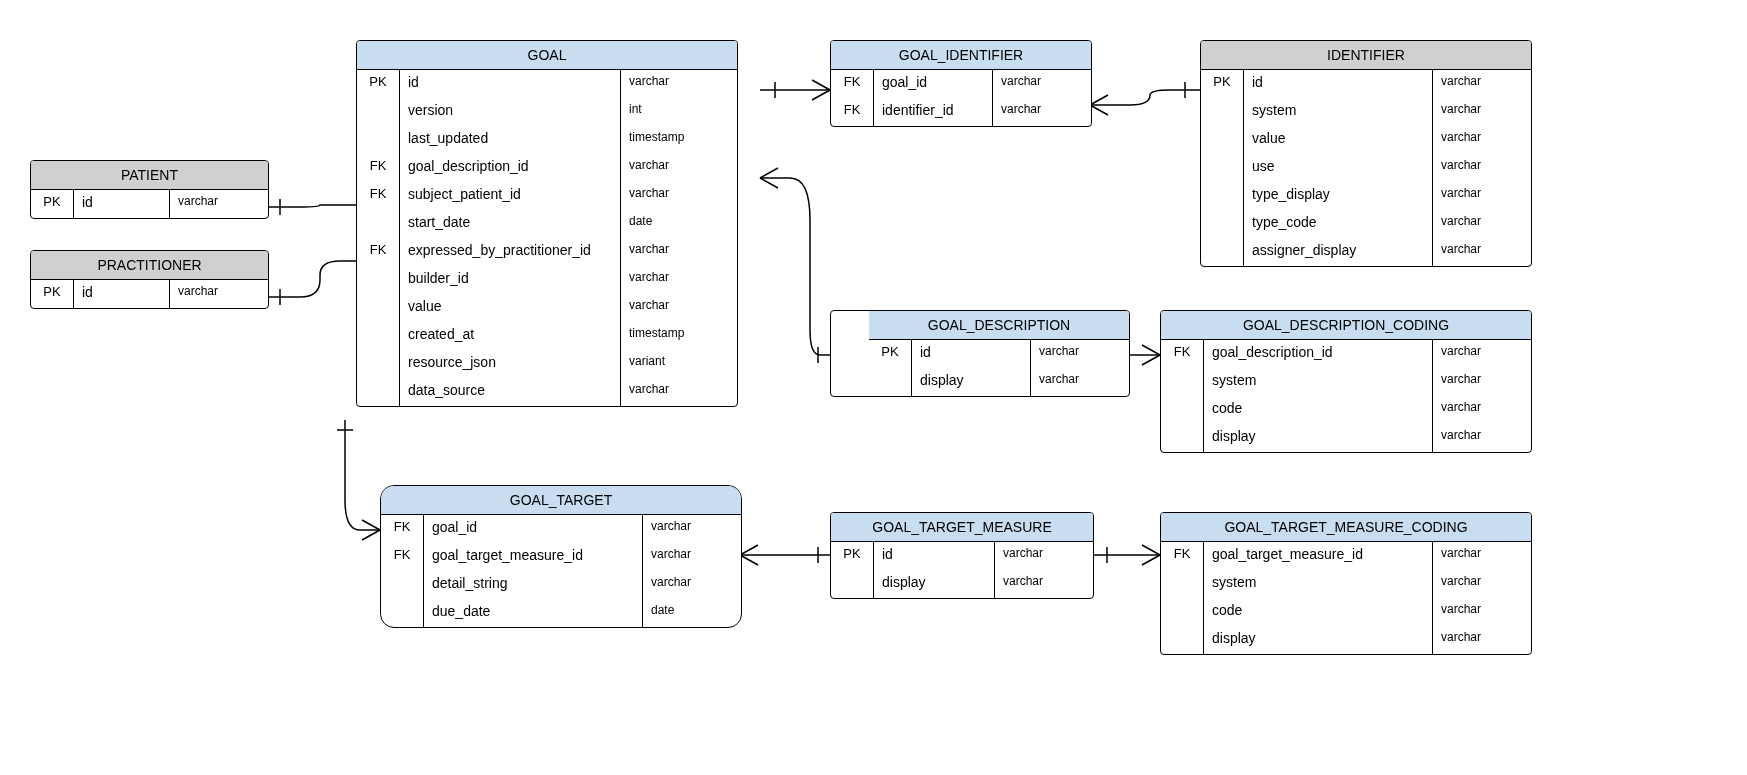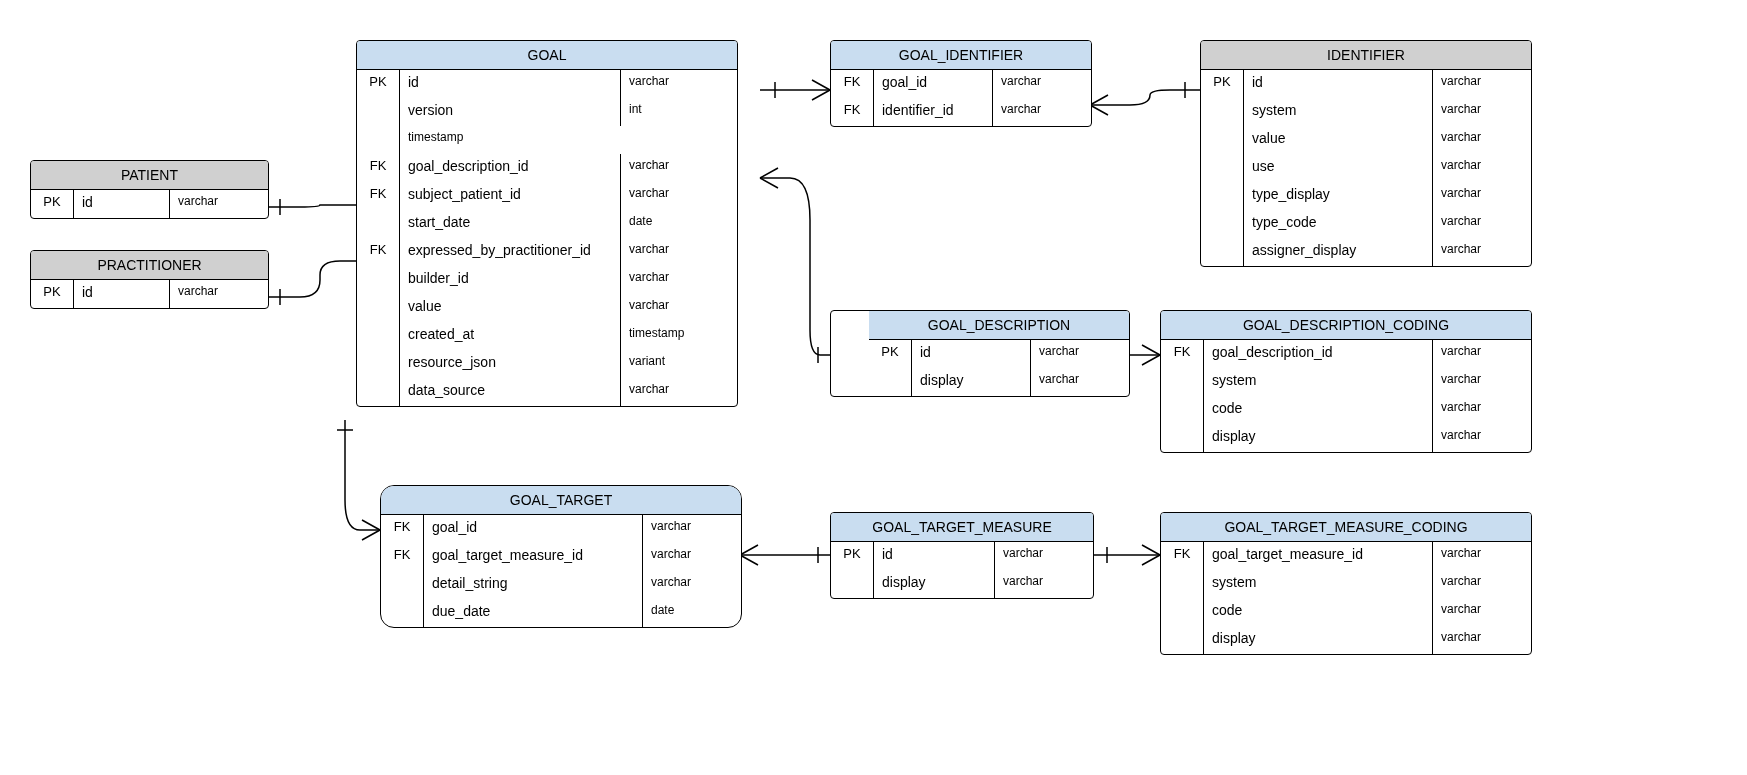--- a/index.html
+++ b/index.html
@@ -129,20 +129,21 @@
         <div class="col-name">id</div>
         <div class="col-type" style="flex: 0 0 100px;">varchar</div>
       </div>
       <div class="entity-row">
         <div class="col-key"></div>
         <div class="col-name">version</div>
         <div class="col-type" style="flex: 0 0 100px;">int</div>
       </div>
       <div class="entity-row">
         <div class="col-key"></div>
+        <div class="col-name">last_updated</div>
         <div class="col-type" style="flex: 0 0 100px;">timestamp</div>
       </div>
       <div class="entity-row">
         <div class="col-key">FK</div>
         <div class="col-name">goal_description_id</div>
         <div class="col-type" style="flex: 0 0 100px;">varchar</div>
       </div>
       <div class="entity-row">
         <div class="col-key">FK</div>
         <div class="col-name">subject_patient_id</div>

